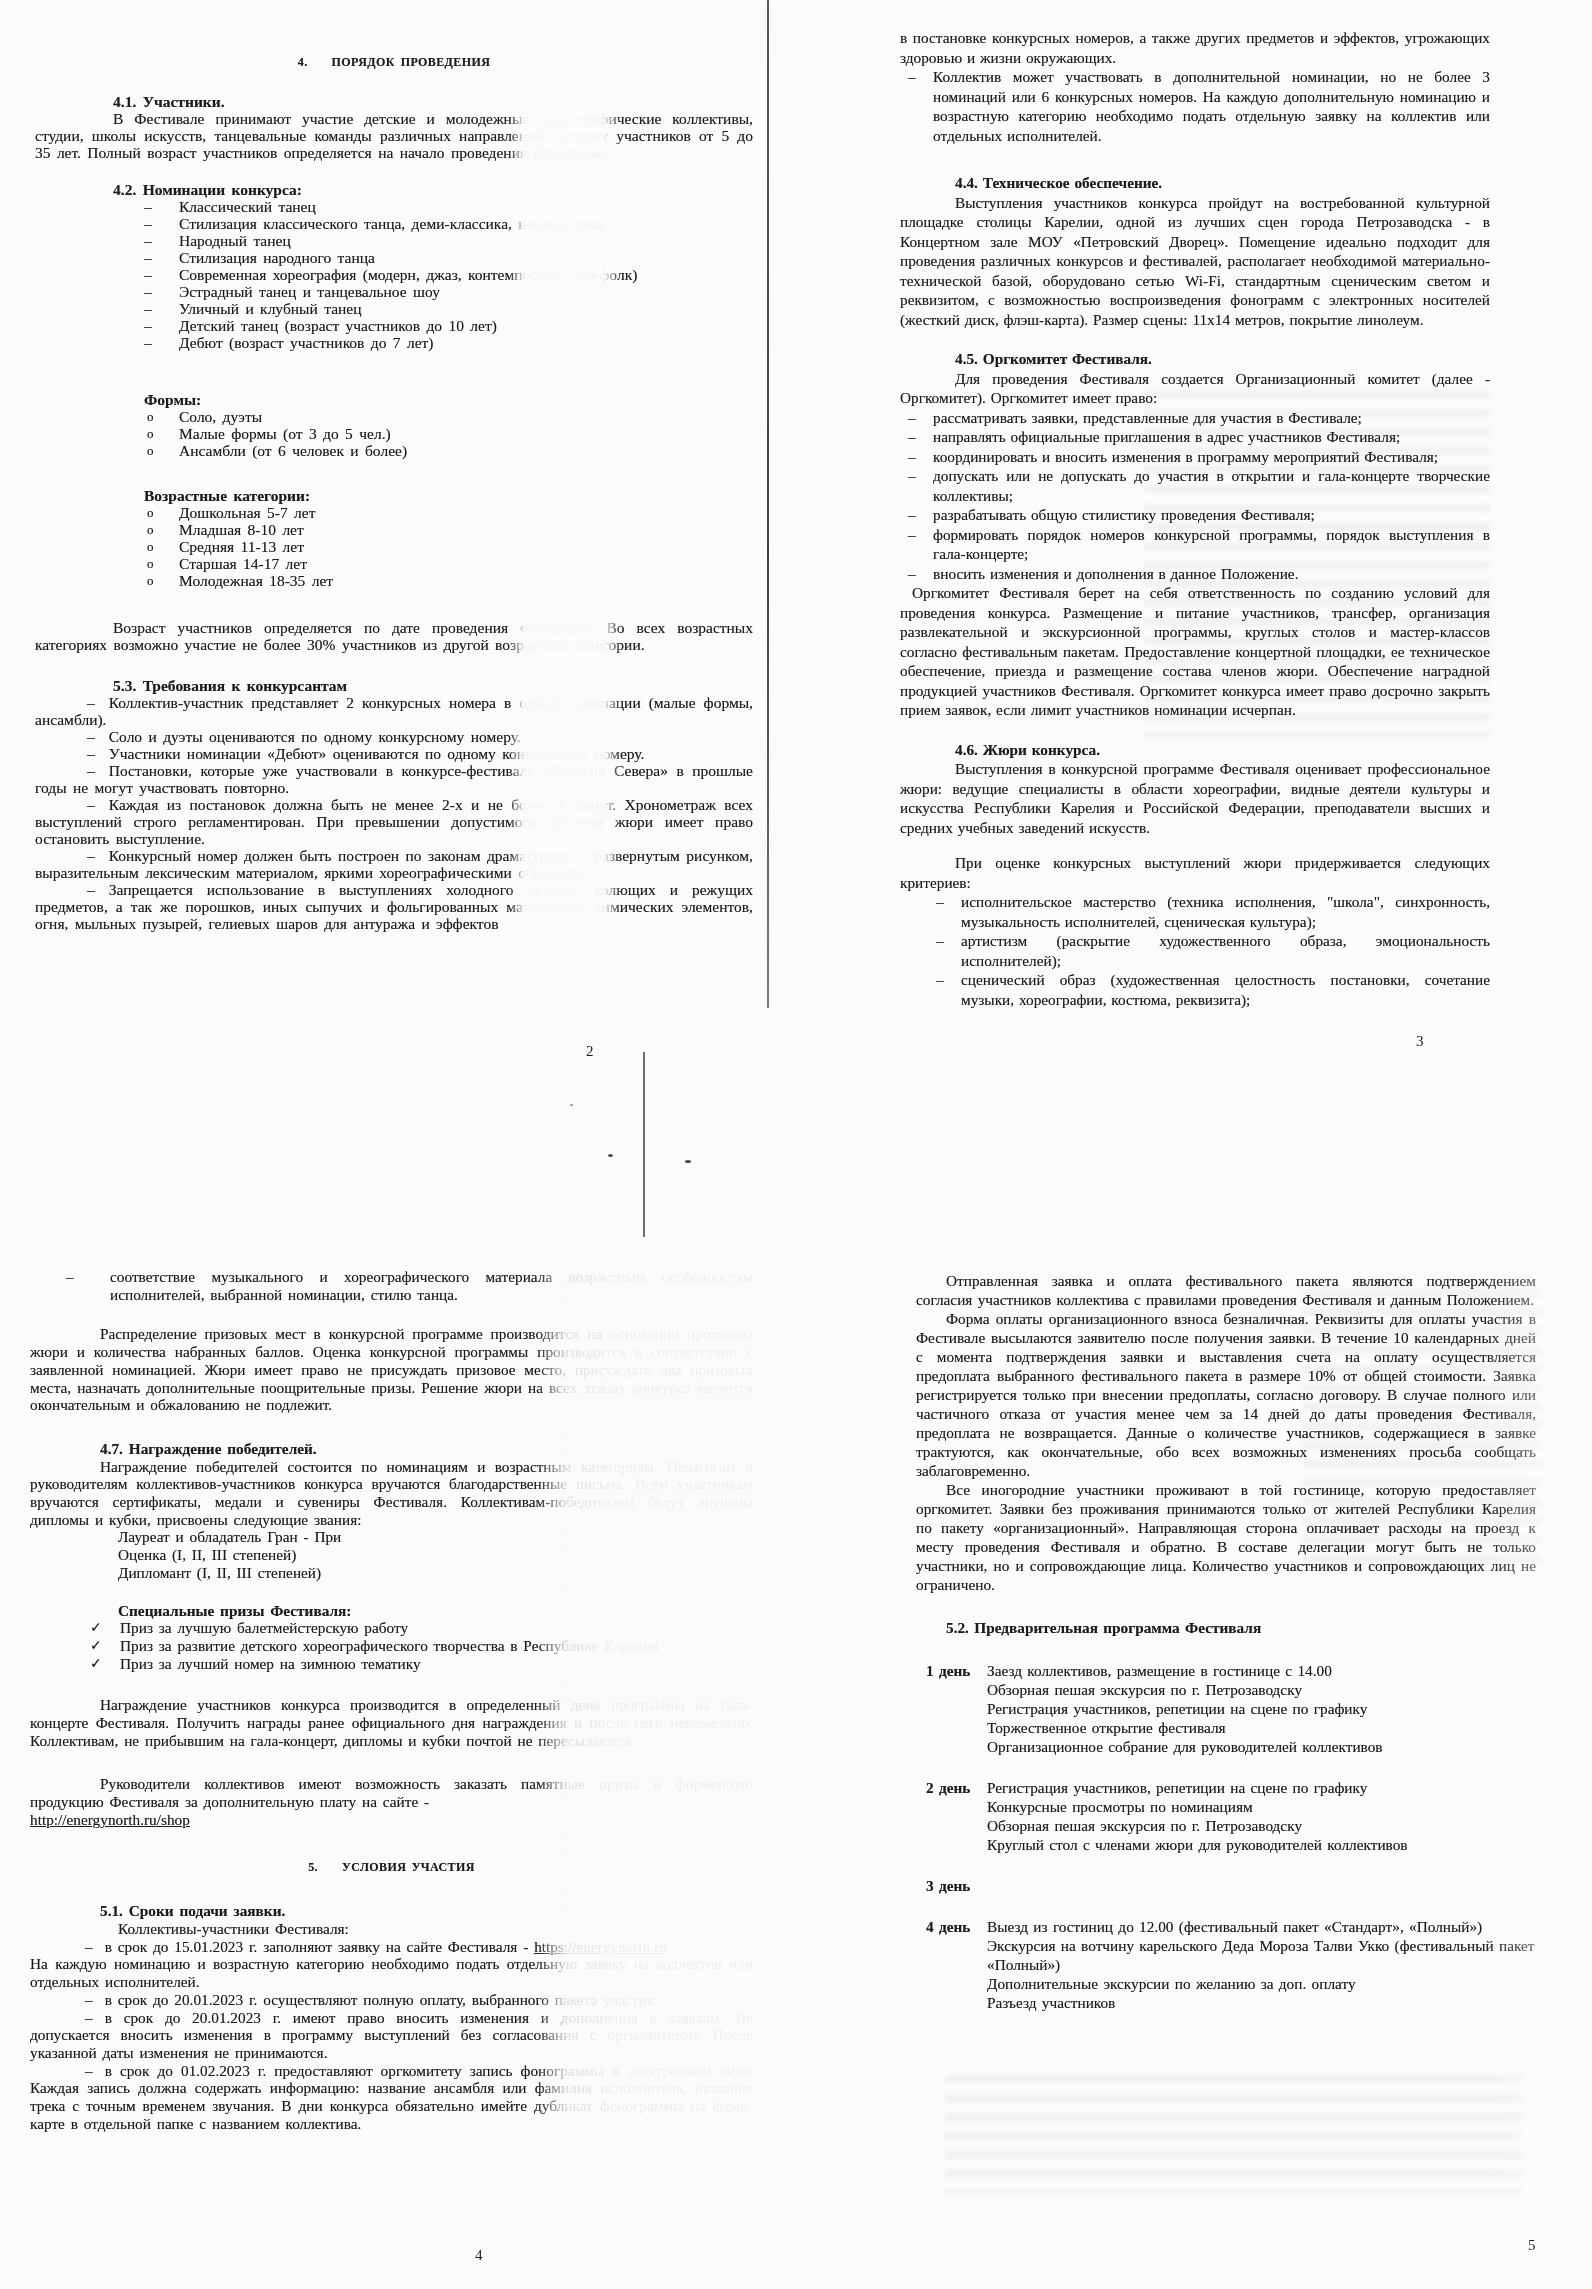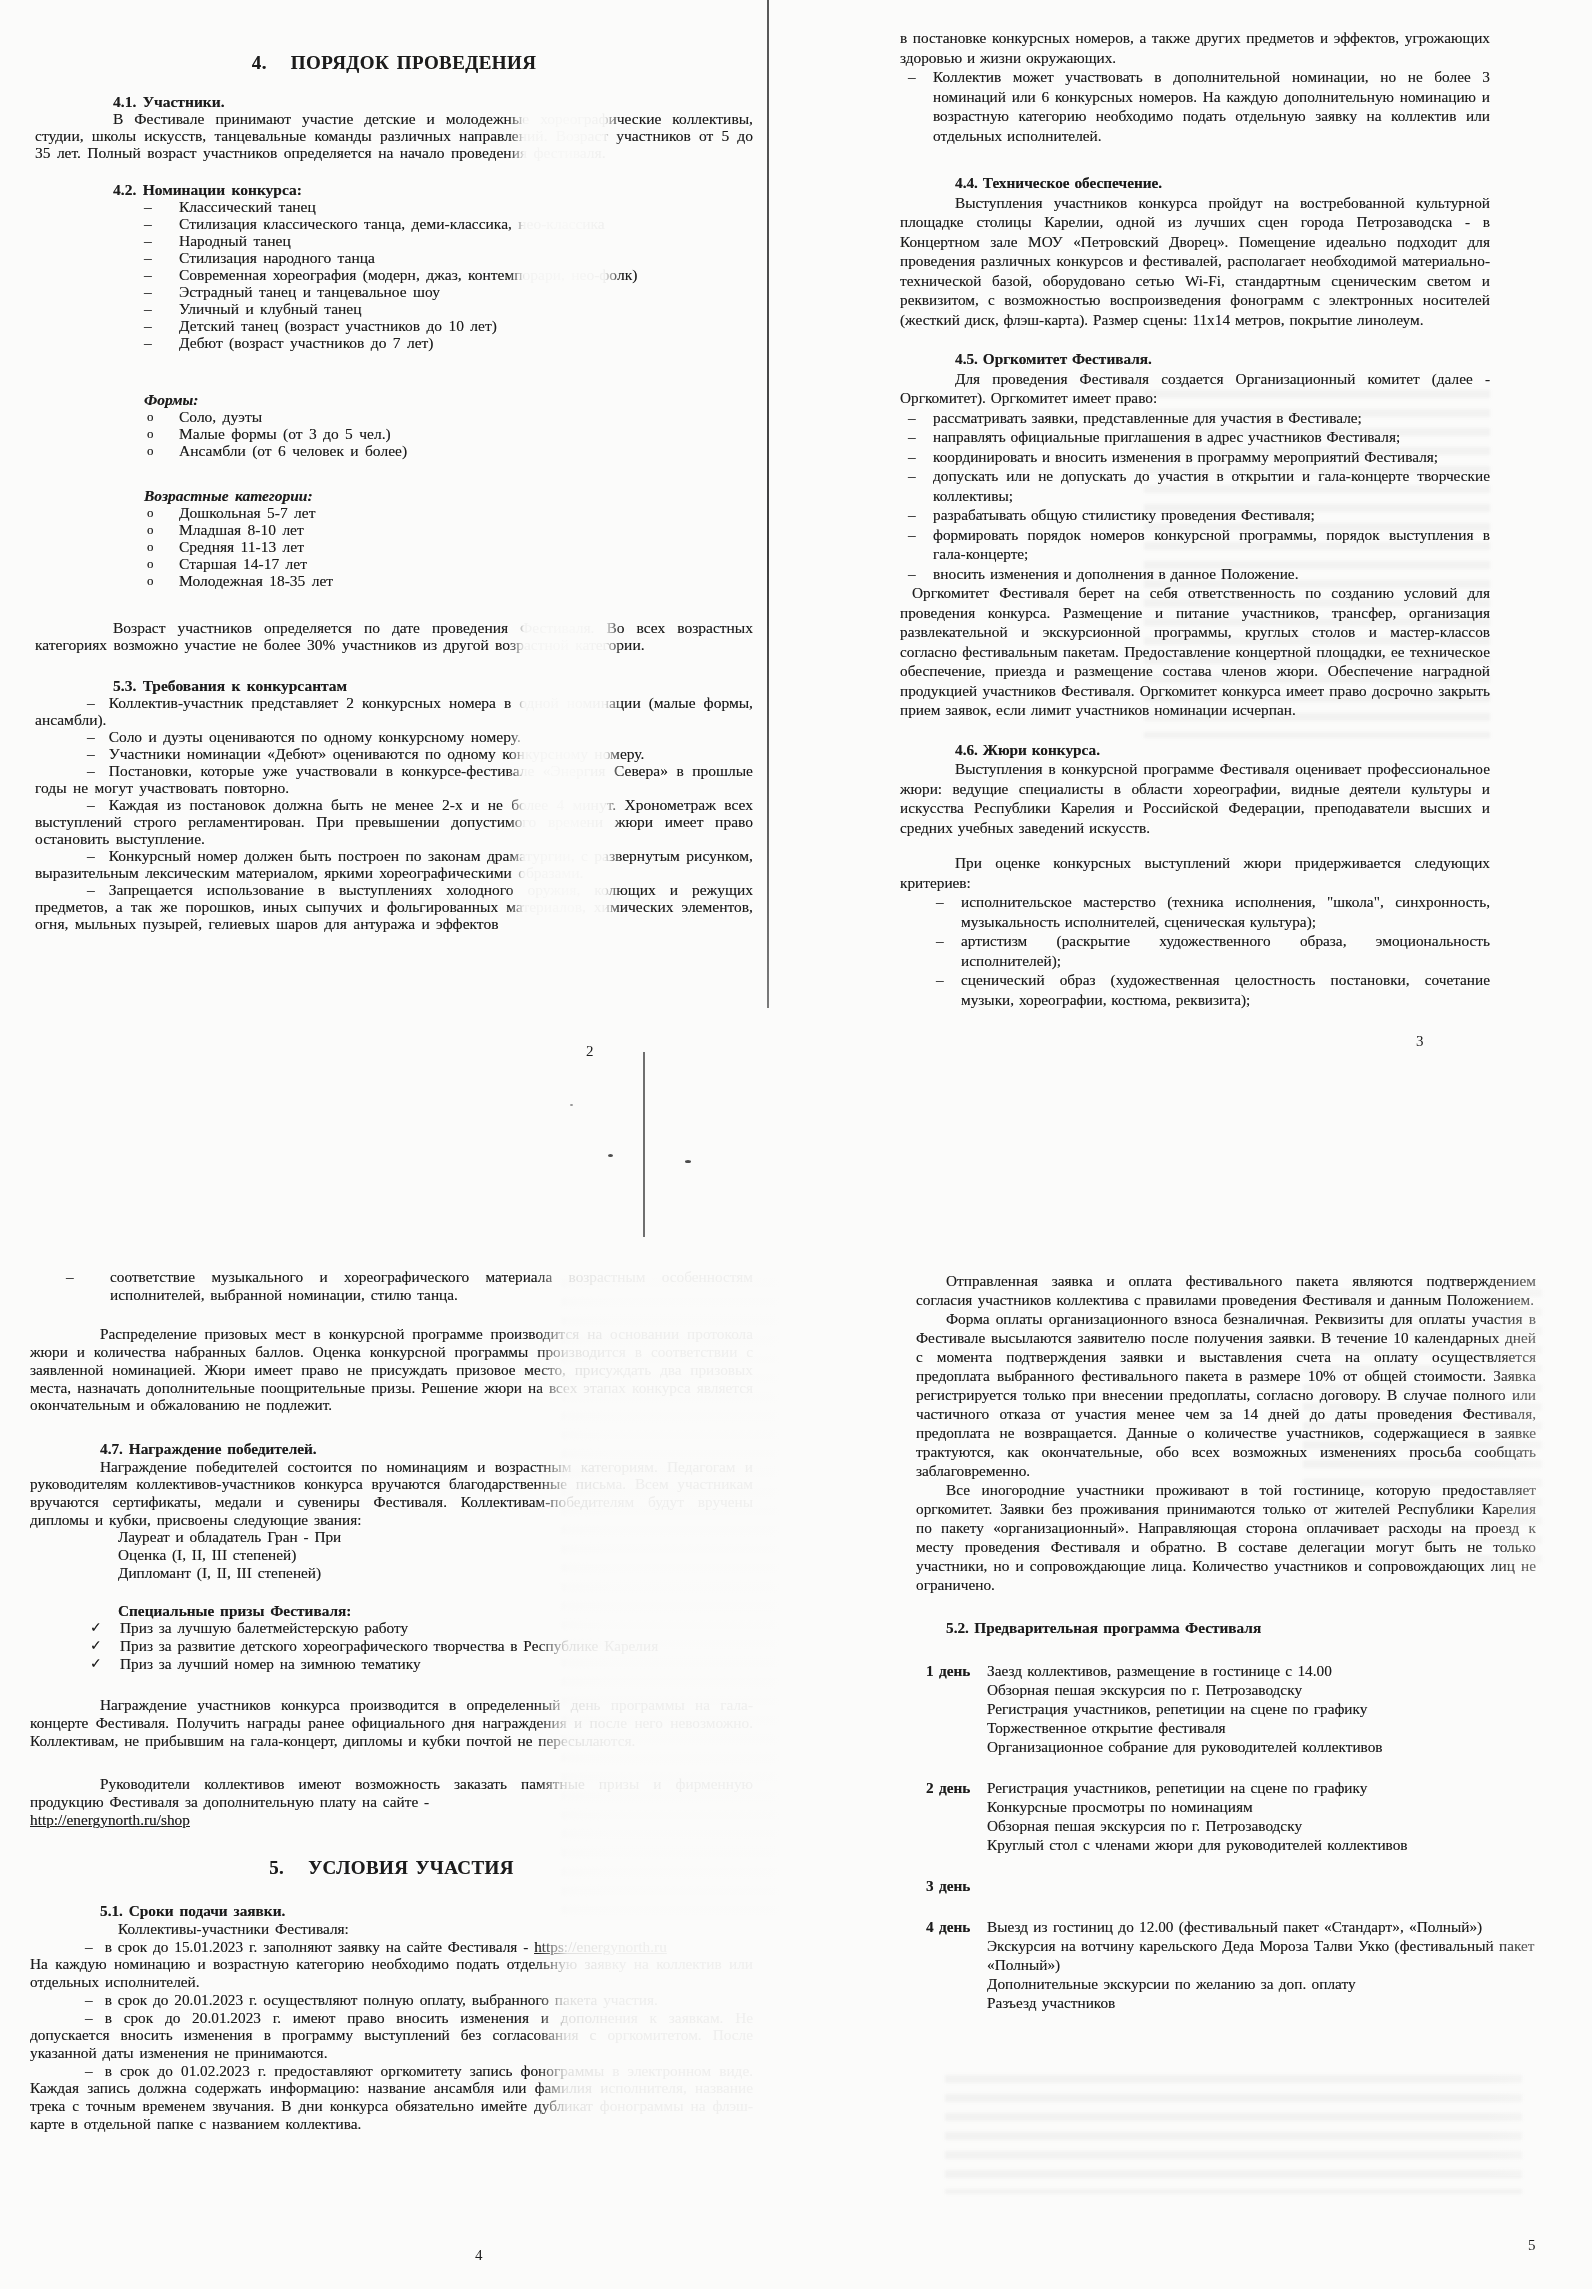--- a/index.html
+++ b/index.html
@@ -6,25 +6,25 @@
   .canvas{position:relative;width:1592px;height:2289px;background:#fbfbfa;overflow:hidden;
           font-family:"Liberation Serif","DejaVu Serif",serif;color:#1c1c1c;}
   section{position:absolute;text-shadow:0 0 0.5px rgba(30,30,30,.5);}
   #page2{left:35px;top:54px;width:718px;font-size:15.5px;line-height:17px;word-spacing:2.5px;}
   #page3{left:900px;top:28px;width:590px;font-size:15.3px;line-height:19.5px;word-spacing:1px;}
   #page4{left:30px;top:1268px;width:723px;font-size:15.3px;line-height:17.7px;word-spacing:2px;}
   #page5{left:916px;top:1271px;width:620px;font-size:15.3px;line-height:19px;word-spacing:1.5px;}
   p,h1,h2,h3,ul{margin:0;padding:0;font-size:inherit;}
   h1,h2,h3{font-weight:bold;}
   .just{text-align:justify;}
-  .h-center{text-align:center;font-size:19px;letter-spacing:0.4px;}
+  .h-center{text-align:center;font-size:12px;letter-spacing:0.4px;}
   .hsp{margin-left:24px;}
   .ind2{text-indent:78px;} .ind3{text-indent:55px;} .ind3s{text-indent:12px;}
   .ind4{text-indent:70px;} .ind5{text-indent:30px;}
-  .ml110{margin-left:109px;font-style:italic;} .ml88{margin-left:88px;} .ml30{margin-left:30px;}
+  .ml110{margin-left:109px;} .ml88{margin-left:88px;} .ml30{margin-left:30px;}
   ul{list-style:none;}
   .dash2 li{position:relative;margin-left:109px;padding-left:35px;}
   .dash2 li::before{content:"–";position:absolute;left:0;}
   .circ2 li{position:relative;margin-left:109px;padding-left:35px;}
   .circ2 li::before{content:"o";position:absolute;left:3px;font-size:13px;}
   .hang2{text-indent:52px;} .hang2::before{content:"–";margin-right:14px;}
   .dash3 li{position:relative;margin-left:8px;padding-left:25px;text-align:justify;}
   .dash3 li::before{content:"–";position:absolute;left:0;}
   .dash3.crit li{margin-left:36px;}
   .crit-tail{position:relative;padding-left:80px;text-align:justify;}

